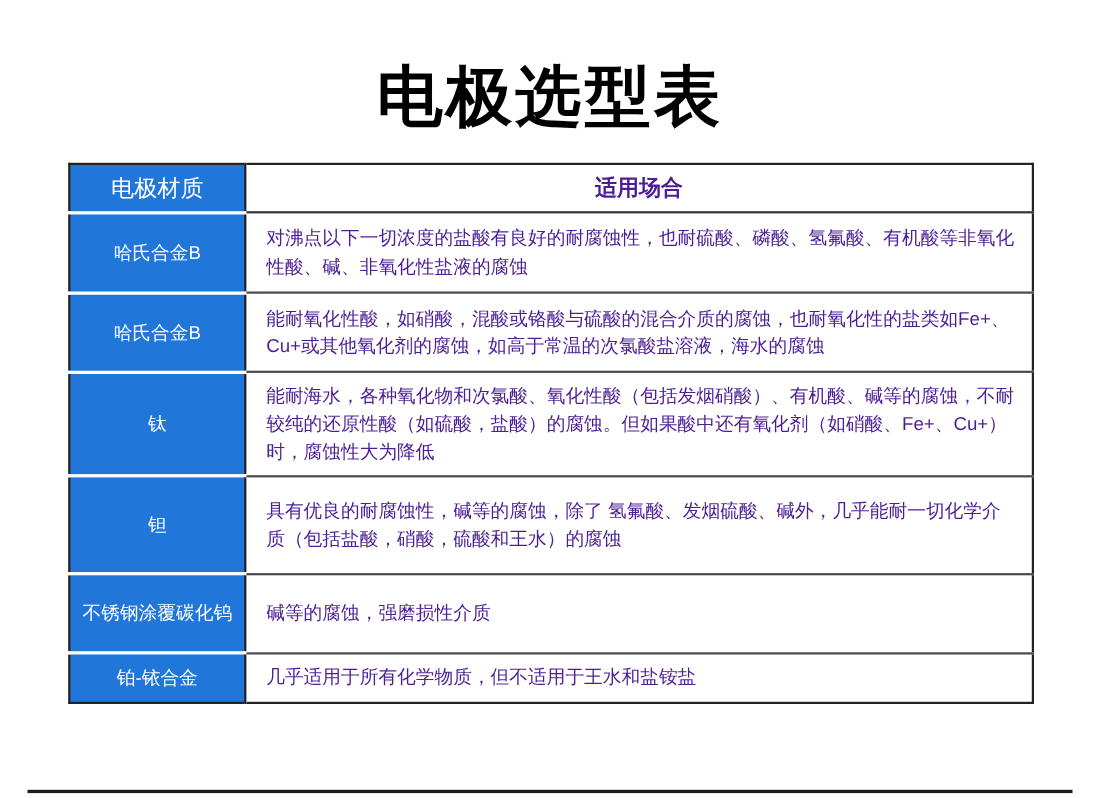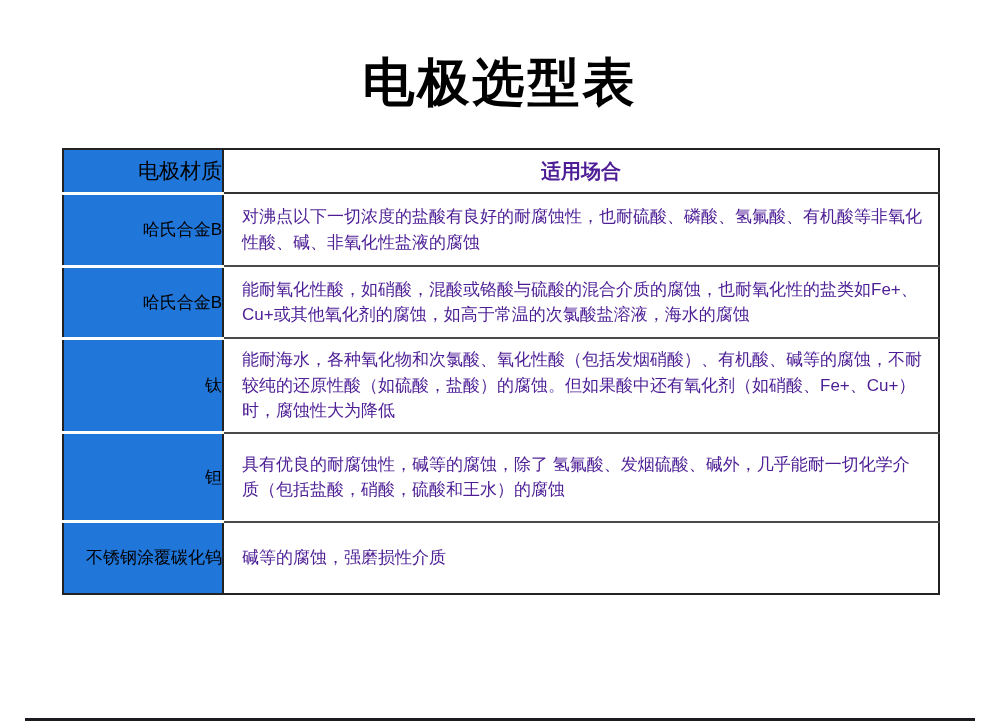--- a/index.html
+++ b/index.html
@@ -7,21 +7,21 @@
     padding: 0;
     background: #ffffff;
     width: 1000px;
     height: 725px;
     font-family: "Liberation Sans", sans-serif;
     position: relative;
     overflow: hidden;
   }
   .page-title {
     text-align: center;
-    font-size: 52px;
+    font-size: 60px;
     font-weight: 900;
     color: #000000;
     letter-spacing: 3px;
     margin: 0;
     position: absolute;
     top: 48px;
     left: 0;
     width: 1000px;
   }
   table.sel-table {
@@ -34,22 +34,22 @@
     border: 2px solid #222222;
   }
   table.sel-table col.c1 { width: 160px; }
   table.sel-table col.c2 { width: 716px; }
 
   th, td { padding: 0; }
 
   
   .mat-cell {
     background: #2176d9;
-    color: #000000;
-    text-align: right;
+    color: #ffffff;
+    text-align: center;
     vertical-align: middle;
     font-size: 17px;
     font-weight: 400;
     border-right: 2px solid #222222;
     border-bottom: 3px solid #ffffff;
   }
   thead .mat-cell {
     font-size: 21px;
     font-weight: 400;
   }
@@ -127,16 +127,20 @@
   <tr>
     <td class="mat-cell">钽</td>
     <td class="use-cell">具有优良的耐腐蚀性，碱等的腐蚀，除了 氢氟酸、发烟硫酸、碱外，几乎能耐一切化学介质（包括盐酸，硝酸，硫酸和王水）的腐蚀</td>
   </tr>
 
   <tr>
     <td class="mat-cell">不锈钢涂覆碳化钨</td>
     <td class="use-cell">碱等的腐蚀，强磨损性介质</td>
   </tr>
 
+  <tr>
+    <td class="mat-cell">铂-铱合金</td>
+    <td class="use-cell">几乎适用于所有化学物质，但不适用于王水和盐铵盐</td>
+  </tr>
 </tbody>
 </table>
 
 <div class="bottom-bar"></div>
 
 </body></html>

